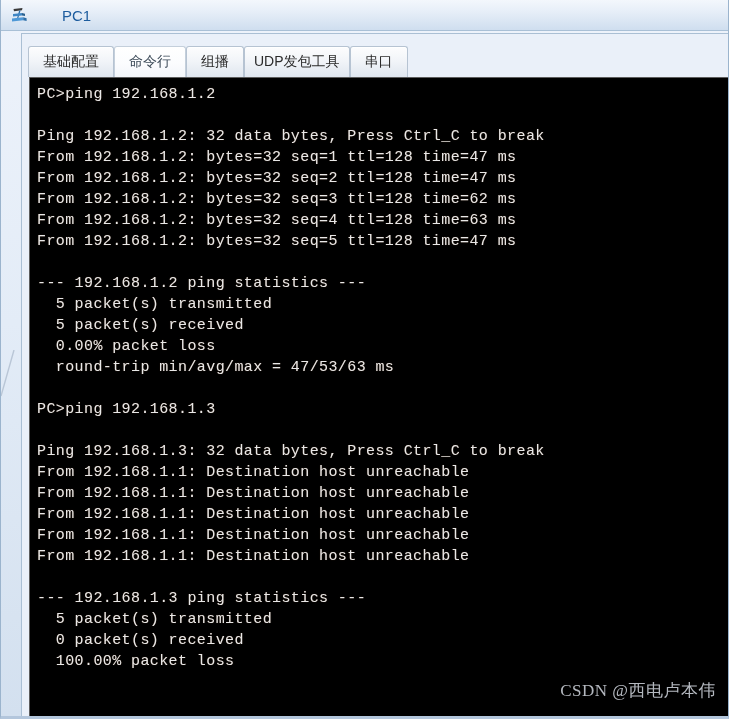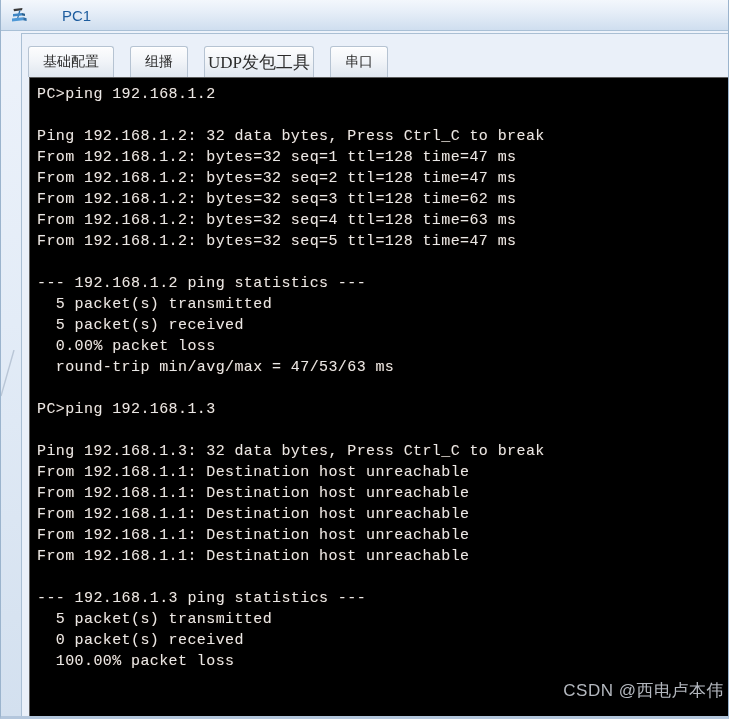--- a/index.html
+++ b/index.html
@@ -80,42 +80,42 @@
     top: 9px;
     height: 34px;
     width: 709px;
     display: flex;
     align-items: flex-end;
     padding-left: 6px;
     box-sizing: border-box;
   }
   .tab {
     height: 31px;
-    margin-right: 16px;
+    margin-right: 0;
     padding: 0 14px;
     display: flex;
     align-items: center;
     justify-content: center;
     font-size: 14px;
     color: #2b2b2b;
     background: linear-gradient(180deg, #fdfdfe 0%, #f1f4f8 48%, #dfe6ef 100%);
     border: 1px solid #b6c3d2;
     border-bottom: none;
     border-radius: 3px 3px 0 0;
     box-sizing: border-box;
     white-space: nowrap;
     font-family: "Liberation Sans", sans-serif;
     box-shadow: inset 0 1px 0 #ffffff;
   }
   .tab.selected {
     background: linear-gradient(180deg, #ffffff 0%, #fbfcfe 55%, #f3f6fa 100%);
     color: #3c4a58;
     border-color: #c4cfdb;
   }
-  .tab.tab-narrow { padding: 0 3px; font-size: 17px; font-family: Liberation Serif, serif; }
+  .tab.tab-narrow { padding: 0 9px; font-size: 14px; }
 
   
   #terminal {
     position: absolute;
     left: 7px;
     top: 43px;
     width: 702px;
     height: 640px;
     background: #000000;
     border-top: 1px solid #5d5d5d;
@@ -142,25 +142,25 @@
     top: 350px;
     width: 22px;
     height: 80px;
     overflow: hidden;
     pointer-events: none;
   }
 
   
   #watermark {
     position: absolute;
-    right: 4px;
+    right: 12px;
     bottom: 14px;
     font-size: 17px;
     color: rgba(205, 210, 218, 0.88);
-    font-family: Liberation Sans, sans-serif;
+    font-family: Liberation Serif, serif;
     white-space: nowrap;
     pointer-events: none;
     letter-spacing: 0.5px;
   }
 </style>
 </head>
 <body>
 
 <div id="app-window">
 
@@ -179,20 +179,21 @@
   <div id="edge-artifact">
     <svg width="22" height="80" viewBox="0 0 22 80">
       <line x1="13" y1="0" x2="0" y2="46" stroke="#b9c6d6" stroke-width="1.4"></line>
     </svg>
   </div>
 
   <div id="client-panel">
 
     <div id="tab-strip">
       <div class="tab">基础配置</div>
+      <div class="tab selected">命令行</div>
       <div class="tab">组播</div>
       <div class="tab tab-narrow">UDP发包工具</div>
       <div class="tab">串口</div>
     </div>
 
     <div id="terminal">
       <pre id="terminal-output">PC&gt;ping 192.168.1.2
 
 Ping 192.168.1.2: 32 data bytes, Press Ctrl_C to break
 From 192.168.1.2: bytes=32 seq=1 ttl=128 time=47 ms

